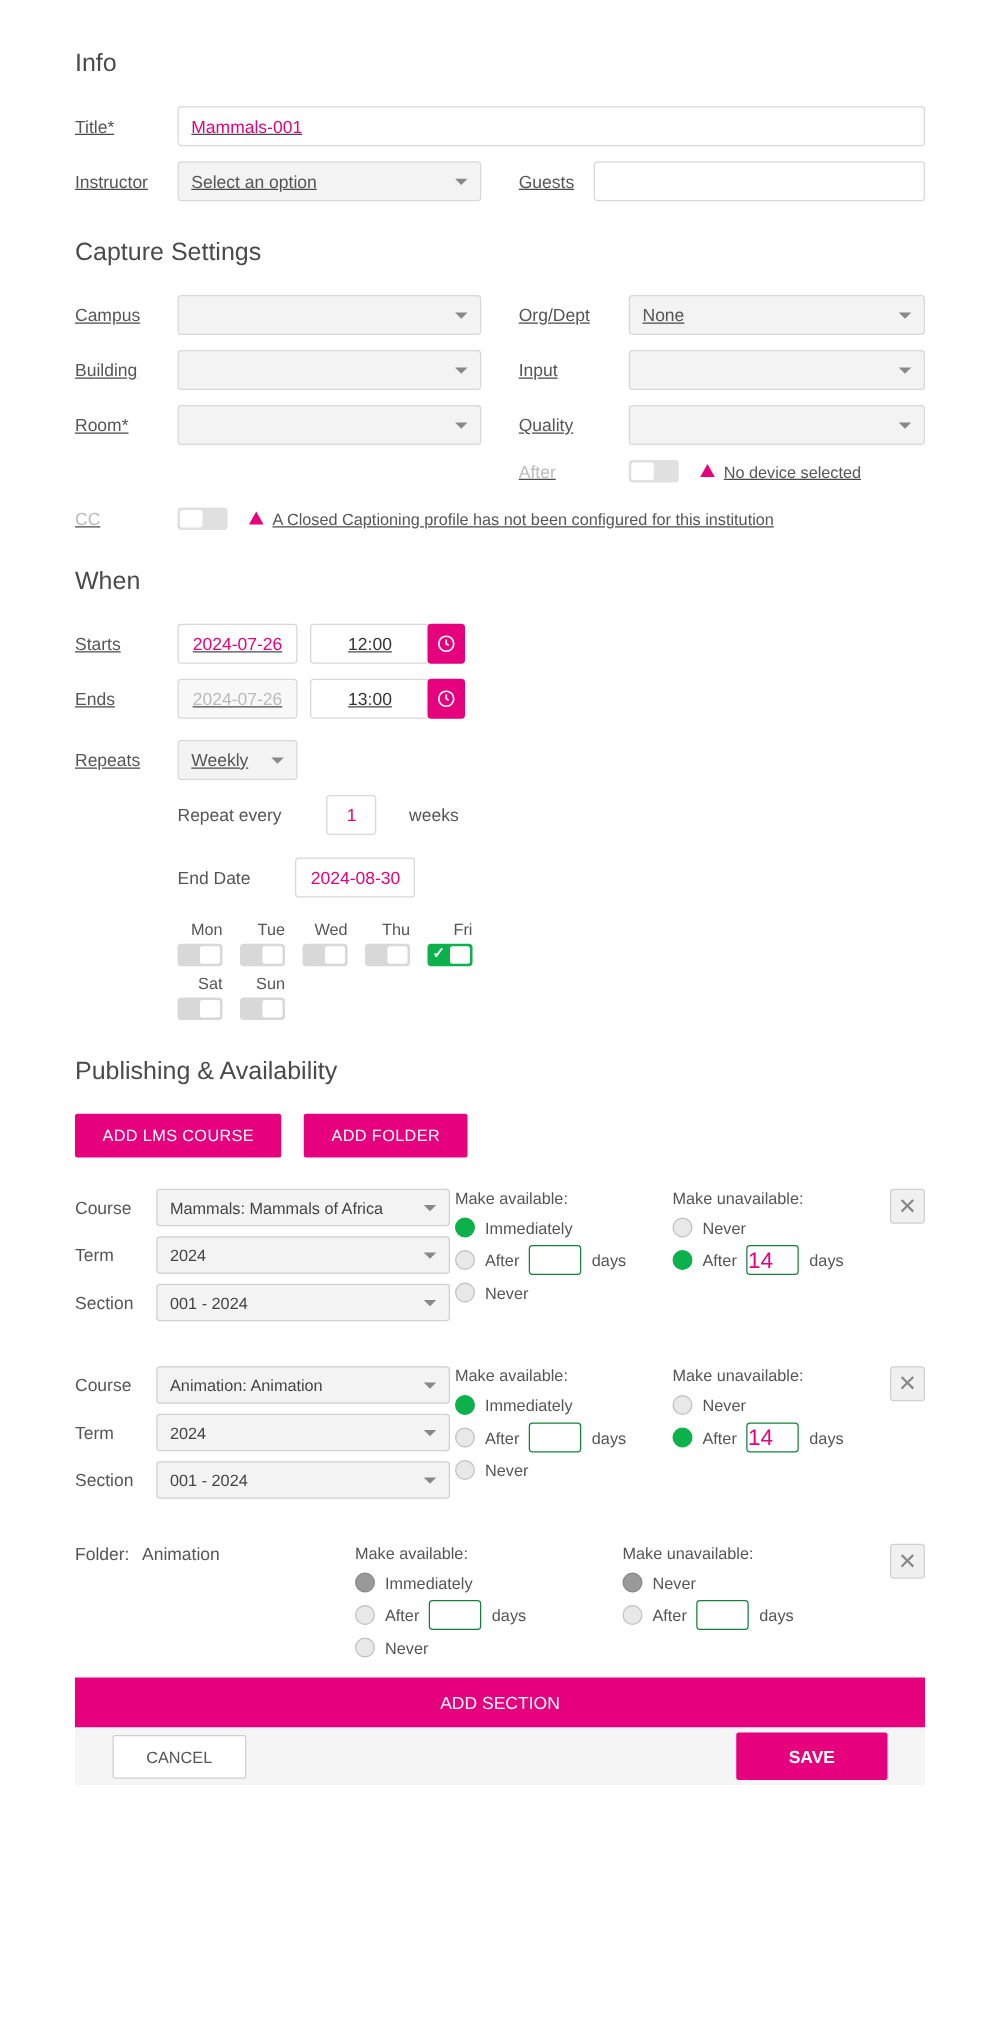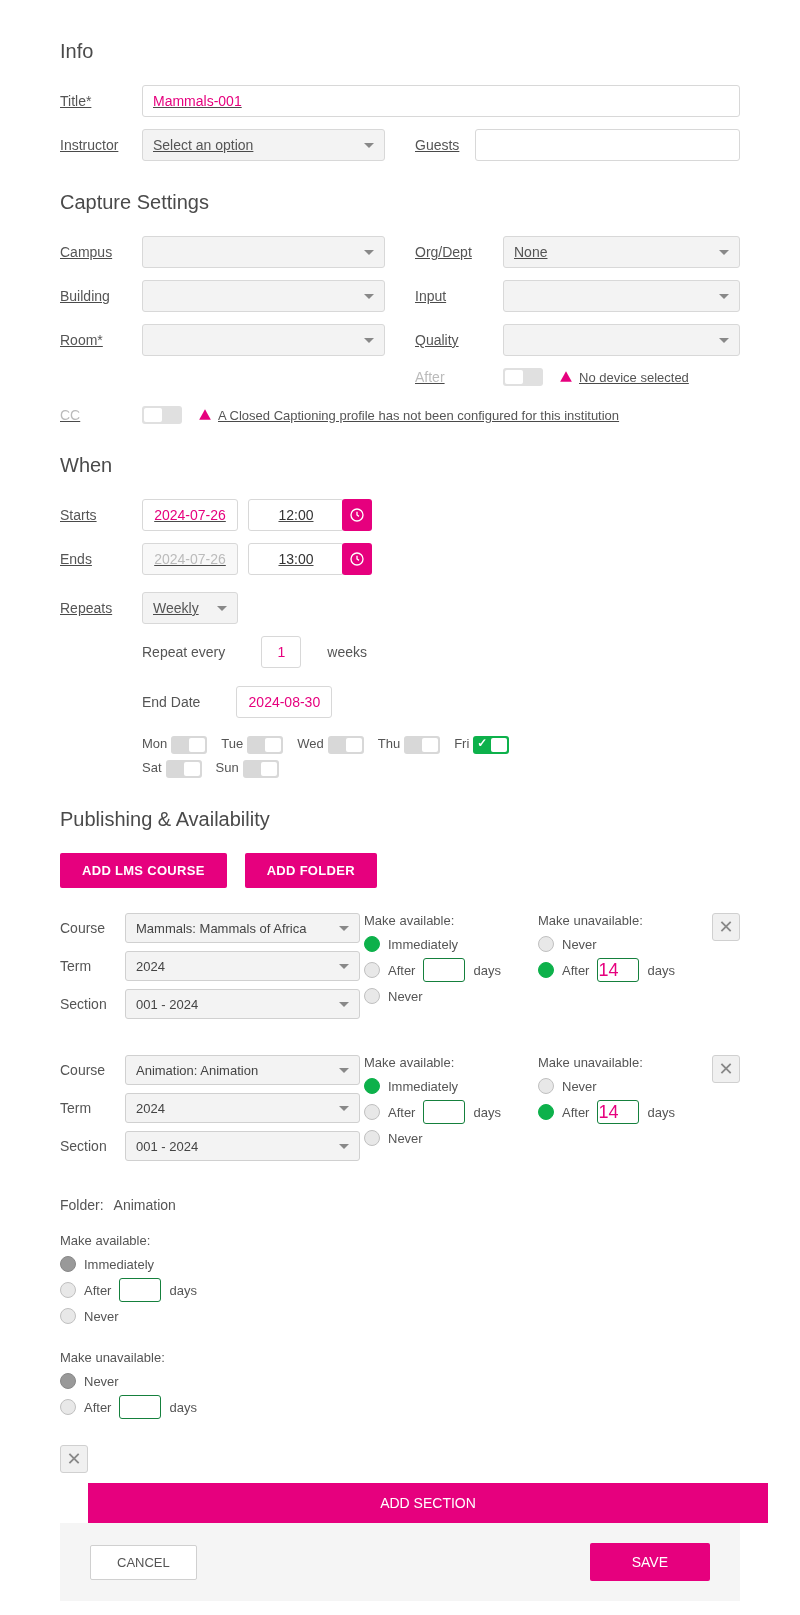--- a/index.html
+++ b/index.html
@@ -77,21 +77,21 @@
     width: 18px; height: 14px;
     background: #fff;
     border-radius: 2px;
     top: 2px; left: 2px;
   }
   .warn { display: flex; align-items: center; gap: 6px; font-size: 13px; color: #555; }
   .warn svg { width: 14px; height: 14px; fill: #e6007e; }
   .sublabel { font-size: 14px; color: #555; margin-right: 10px; }
   .days-wrap { margin-left: 82px; }
   .days-row { display: flex; gap: 14px; margin-bottom: 6px;}
-  .day-col { display: flex; flex-direction: row; align-items: flex-start; gap: 4px; }
+  .day-col { display: flex; flex-direction: column; align-items: flex-end; gap: 4px; }
   .day-col span { font-size: 13px; color: #555; }
   .day-toggle {
     width: 36px; height: 18px;
     background: #d8d8d8;
     border-radius: 3px;
     position: relative;
   }
   .day-toggle::after {
     content: '';
     position: absolute;
@@ -110,21 +110,21 @@
     color: #fff;
     font-size: 12px;
     font-weight: bold;
   }
   .btn-pink {
     background: #e6007e;
     color: #fff;
     border: none;
     padding: 10px 22px;
     font-size: 13px;
-    font-weight: 700;
+    font-weight: 400;
     border-radius: 2px;
     cursor: pointer;
     letter-spacing: 0.3px;
   }
   .btn-row { display: flex; gap: 18px; margin-bottom: 25px; }
   .pub-block { display: flex; gap: 4px; margin-bottom: 28px; align-items: flex-start; position: relative;}
   .pub-left { width: 300px; flex-shrink: 0; }
   .pub-left .prow { display: flex; align-items: center; margin-bottom: 8px; }
   .pub-left .plabel { width: 65px; font-size: 14px; color: #555; }
   .pub-left .pselect {
@@ -163,59 +163,58 @@
     width: 28px; height: 28px;
     background: #f0f0f0;
     border: 1px solid #d0d0d0;
     border-radius: 3px;
     display: flex; align-items: center; justify-content: center;
     color: #888;
     font-size: 18px;
     cursor: pointer;
     flex-shrink: 0;
   }
-  .folder-block { display: flex; gap: 20px; align-items: flex-start; flex-direction: column;}
+  .folder-block { display: flex; gap: 4px; align-items: flex-start;}
   .folder-label-col { display: flex; gap:10px; width: 220px; font-size: 14px; color: #555;}
   .wide-btn {
     display: block;
     width: 100%;
     background: #e6007e;
     color: #fff;
     border: none;
     padding: 12px;
     font-size: 14px;
     font-weight: 500;
     text-align: center;
     cursor: pointer;
     margin-top: 10px;
-    margin-left: 28px;
   }
   .footer {
     background: #f5f5f5;
-    padding: 20px 30px;
+    padding: 4px 30px;
     display: flex;
     justify-content: space-between;
     align-items: center;
   }
   .btn-cancel {
     background: #fff;
     color: #555;
     border: 1px solid #d0d0d0;
     padding: 9px 26px;
     font-size: 13px;
     border-radius: 2px;
     cursor: pointer;
   }
   .btn-save {
     background: #e6007e;
     color: #fff;
     border: none;
     padding: 11px 42px;
     font-size: 14px;
-    font-weight: 400;
+    font-weight: 700;
     border-radius: 2px;
     cursor: pointer;
   }
   .indent { margin-left: 82px; display:flex; align-items:center; gap:26px; margin-bottom:18px;}
 </style>
 </head>
 <body>
 
 <h2 class="first">Info</h2>
 

